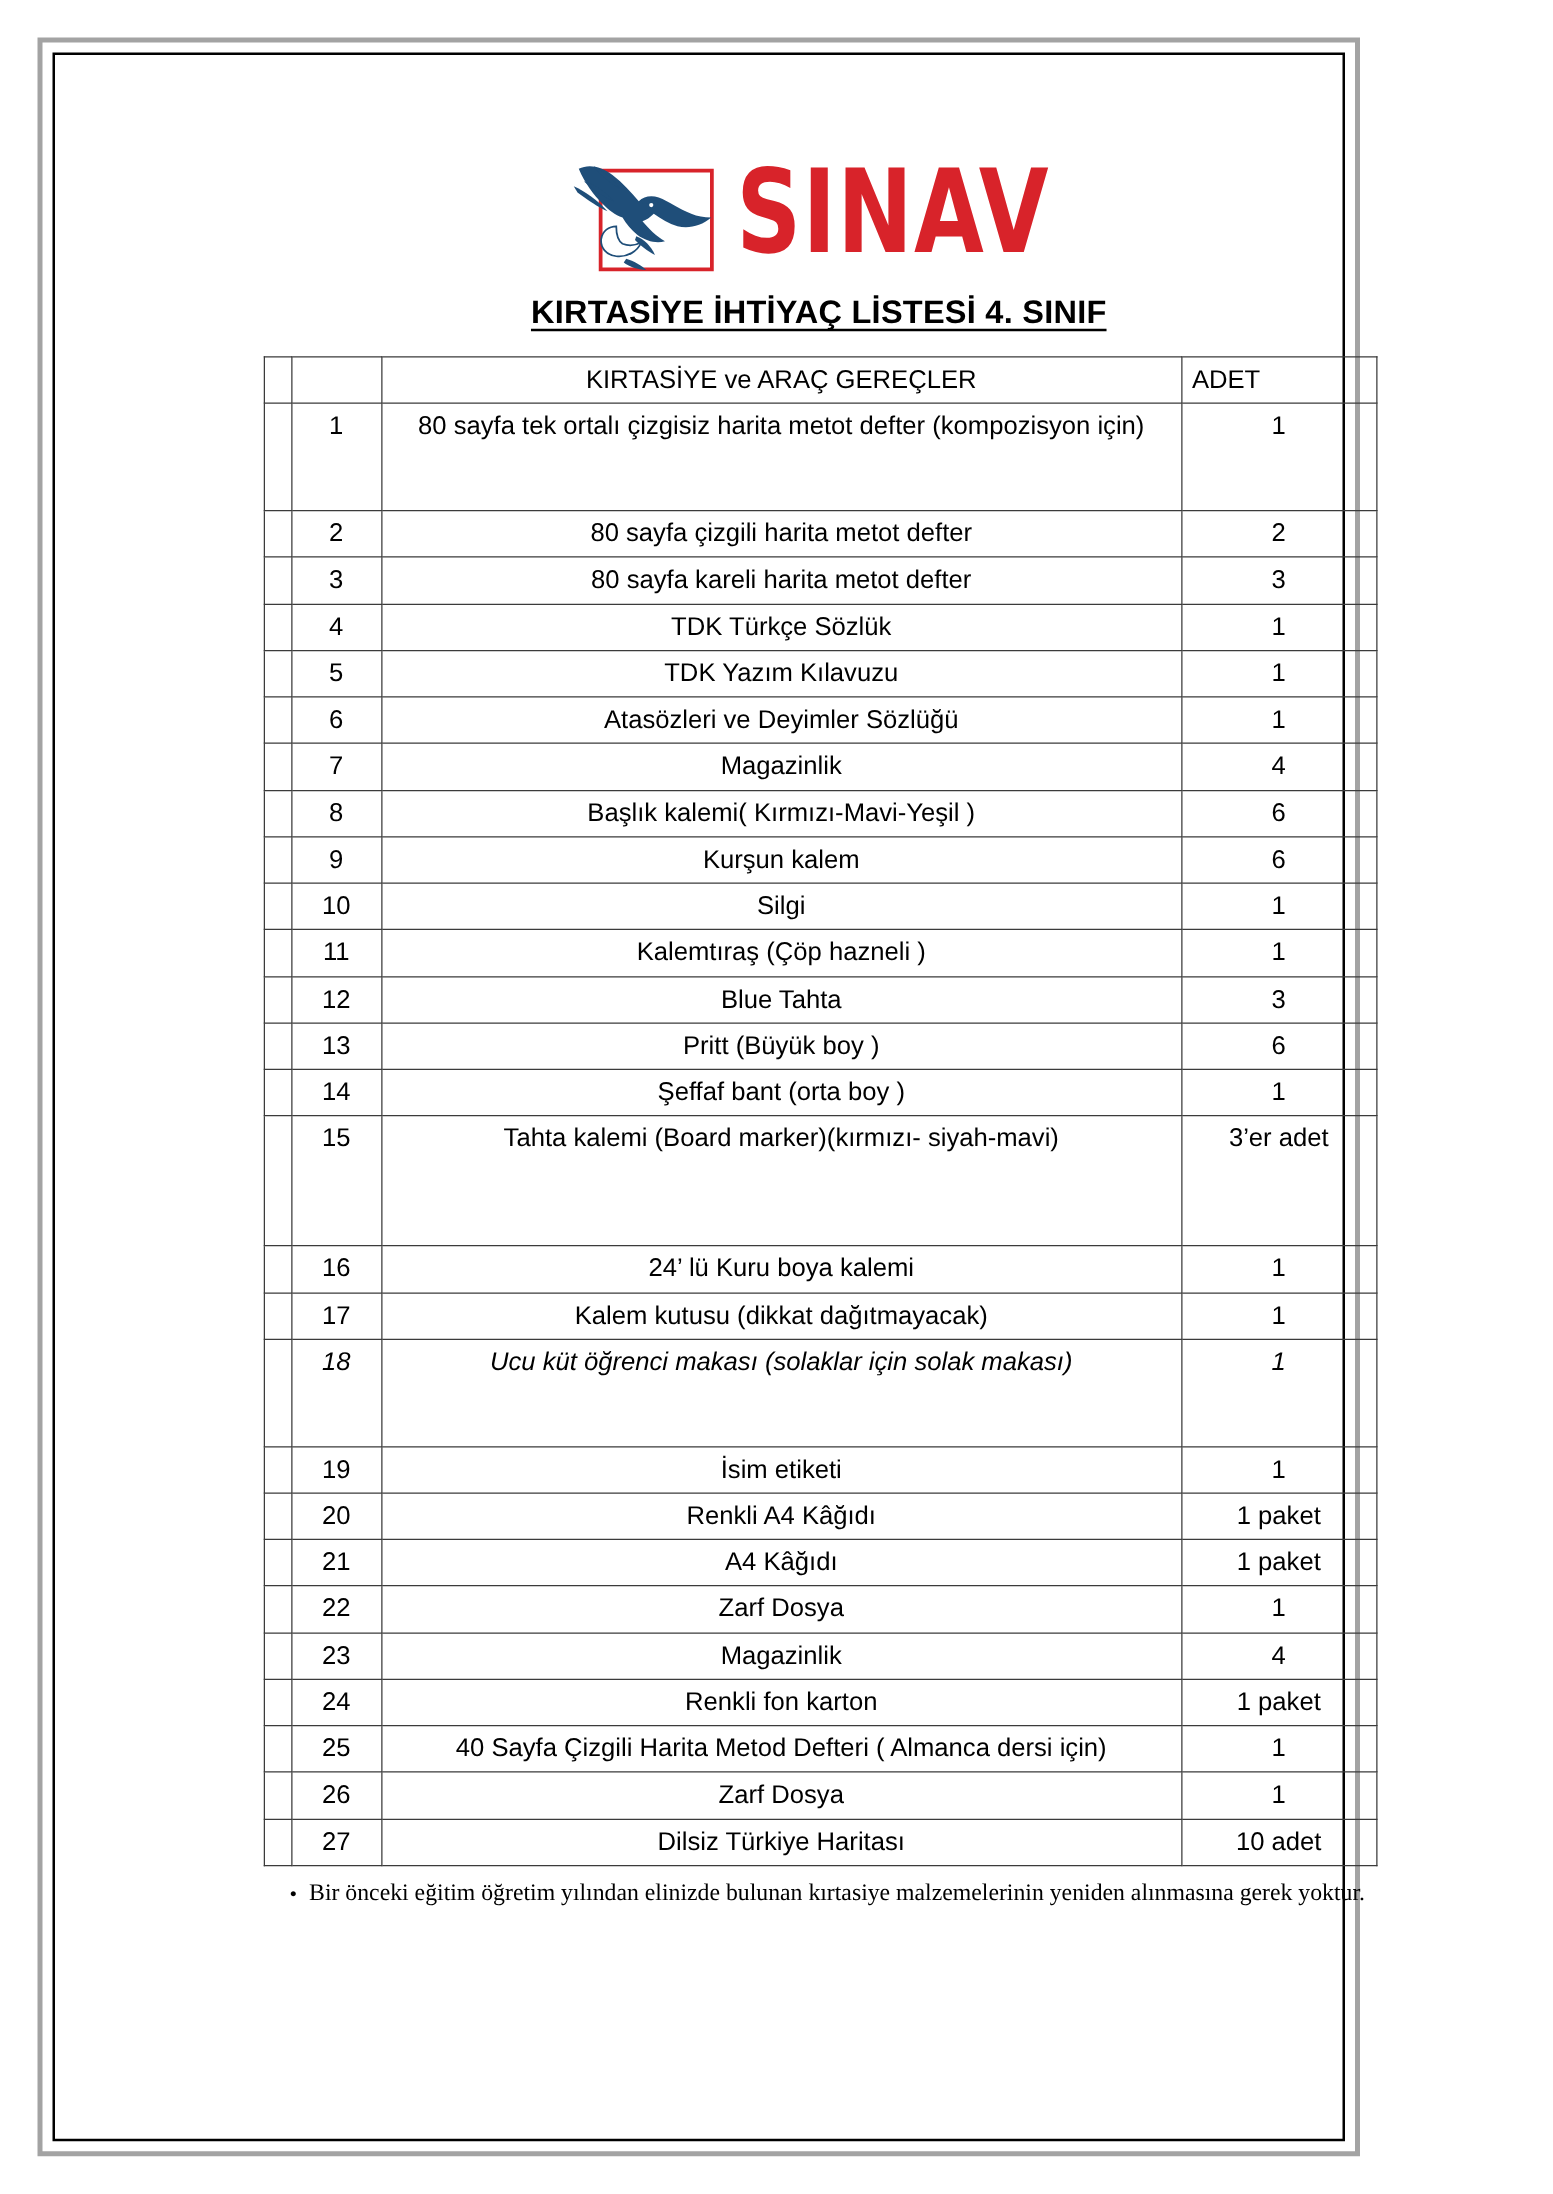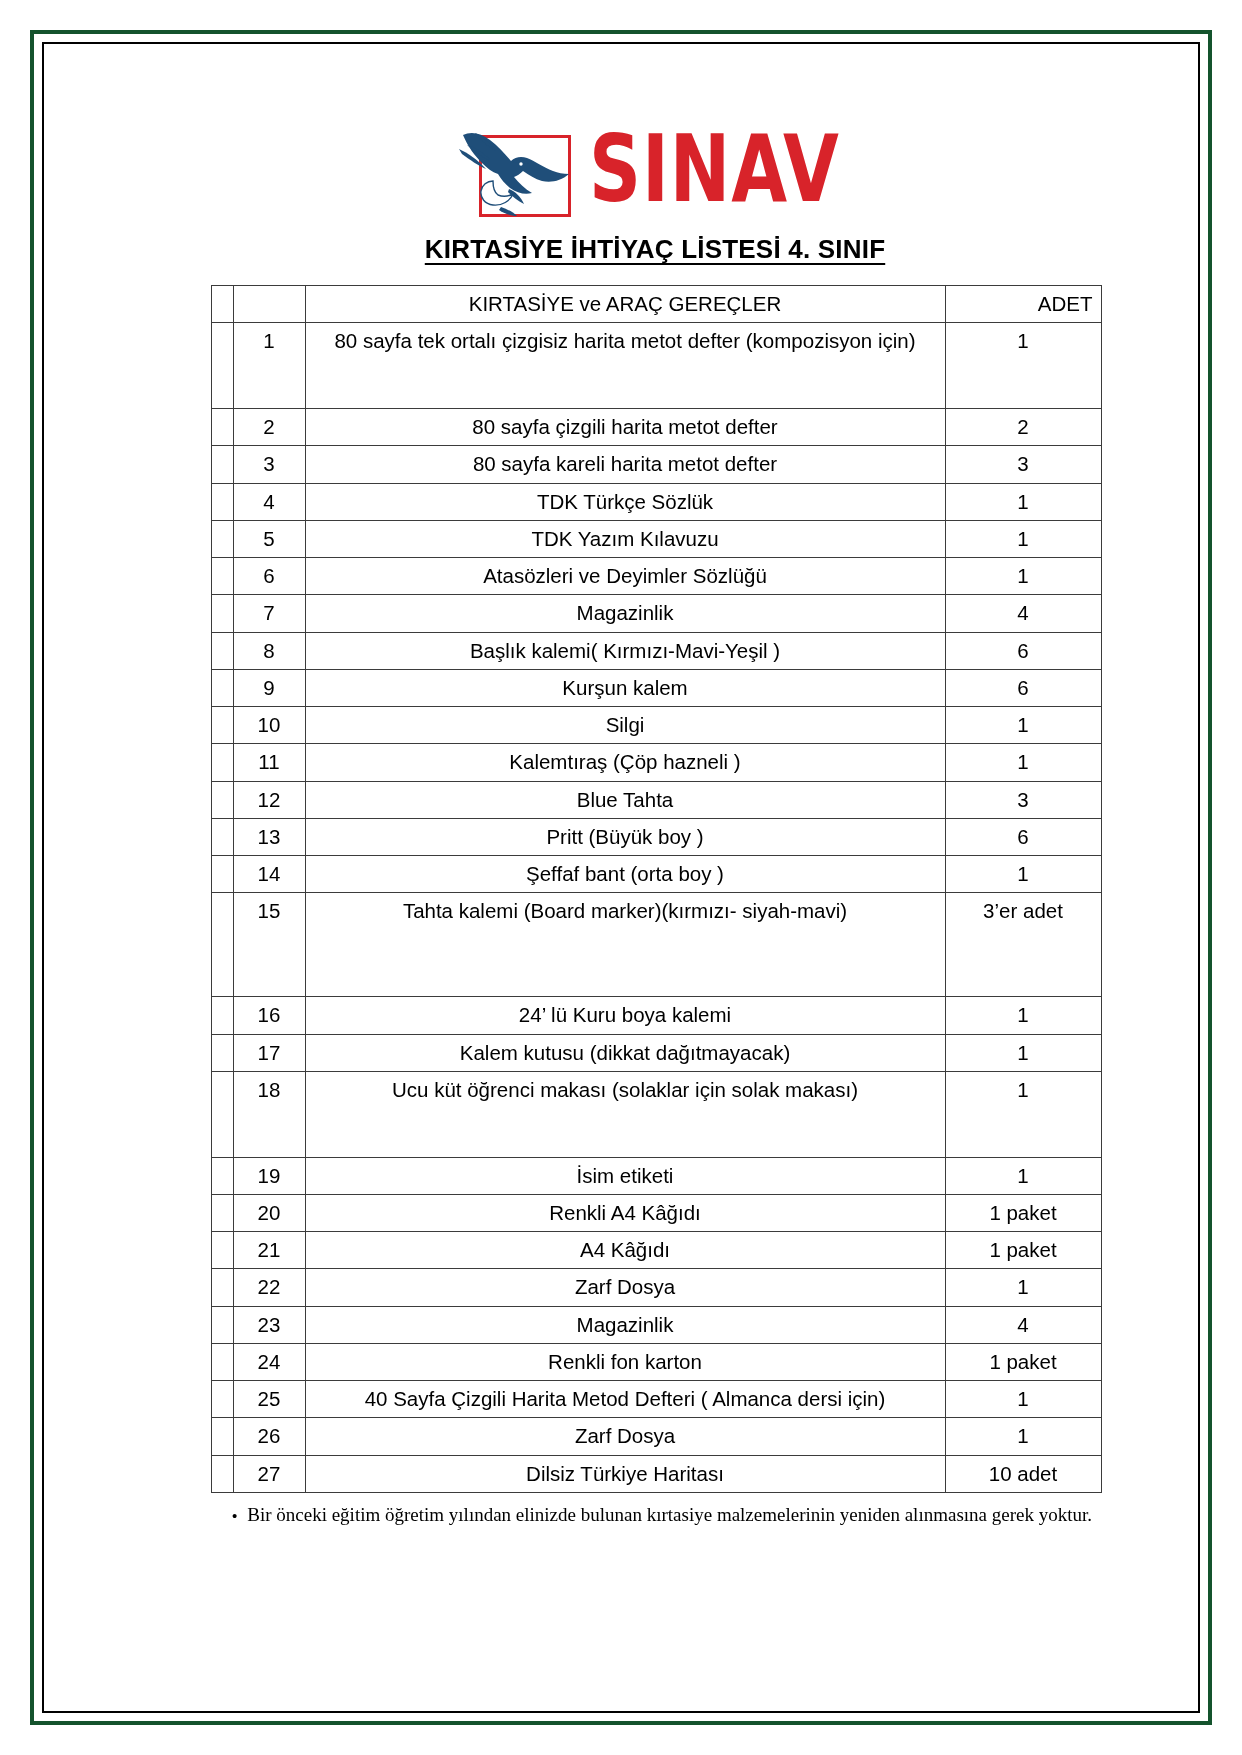--- a/index.html
+++ b/index.html
@@ -12,22 +12,22 @@
     height: 1755px;
     font-family: "Liberation Sans", sans-serif;
     color: #000;
     position: relative;
   }
 
   
   .page-frame-outer {
     position: absolute;
     left: 30px; top: 30px;
-    width: 1182px; height: 1695px;
-    border: 4px solid #14532d;
+    width: 1058px; height: 1695px;
+    border: 4px solid #a3a3a3;
     background: #fff;
   }
   .page-frame-inner {
     position: absolute;
     left: 8px; top: 8px; right: 8px; bottom: 8px;
     border: 2px solid #000;
   }
 
   .page-content {
     position: absolute;
@@ -122,21 +122,21 @@
   td.adet  { text-align: center; }
 
   th.hdr-item {
     text-align: center;
     font-weight: normal;
     font-size: 22px;
     padding-top: 6px;
     padding-bottom: 10px;
   }
   th.hdr-adet {
-    text-align: right;
+    text-align: left;
     font-weight: normal;
     font-size: 22px;
     padding-top: 6px;
     padding-bottom: 10px;
   }
   th.hdr-outer { padding: 0; }
   th.hdr-blank { padding: 0; border-right: 1px solid #3b3b3b; }
 
   
   .footer-note {
@@ -306,21 +306,21 @@
               <td class="no">16</td>
               <td class="item">24’ lü Kuru boya kalemi</td>
               <td class="adet">1</td>
             </tr>
             <tr>
               <td class="outer"></td>
               <td class="no">17</td>
               <td class="item">Kalem kutusu (dikkat dağıtmayacak)</td>
               <td class="adet">1</td>
             </tr>
-            <tr style="height: 86px;">
+            <tr style="height: 86px; font-style: italic;">
               <td class="outer"></td>
               <td class="no">18</td>
               <td class="item">Ucu küt öğrenci makası (solaklar için solak makası)</td>
               <td class="adet">1</td>
             </tr>
             <tr>
               <td class="outer"></td>
               <td class="no">19</td>
               <td class="item">İsim etiketi</td>
               <td class="adet">1</td>

